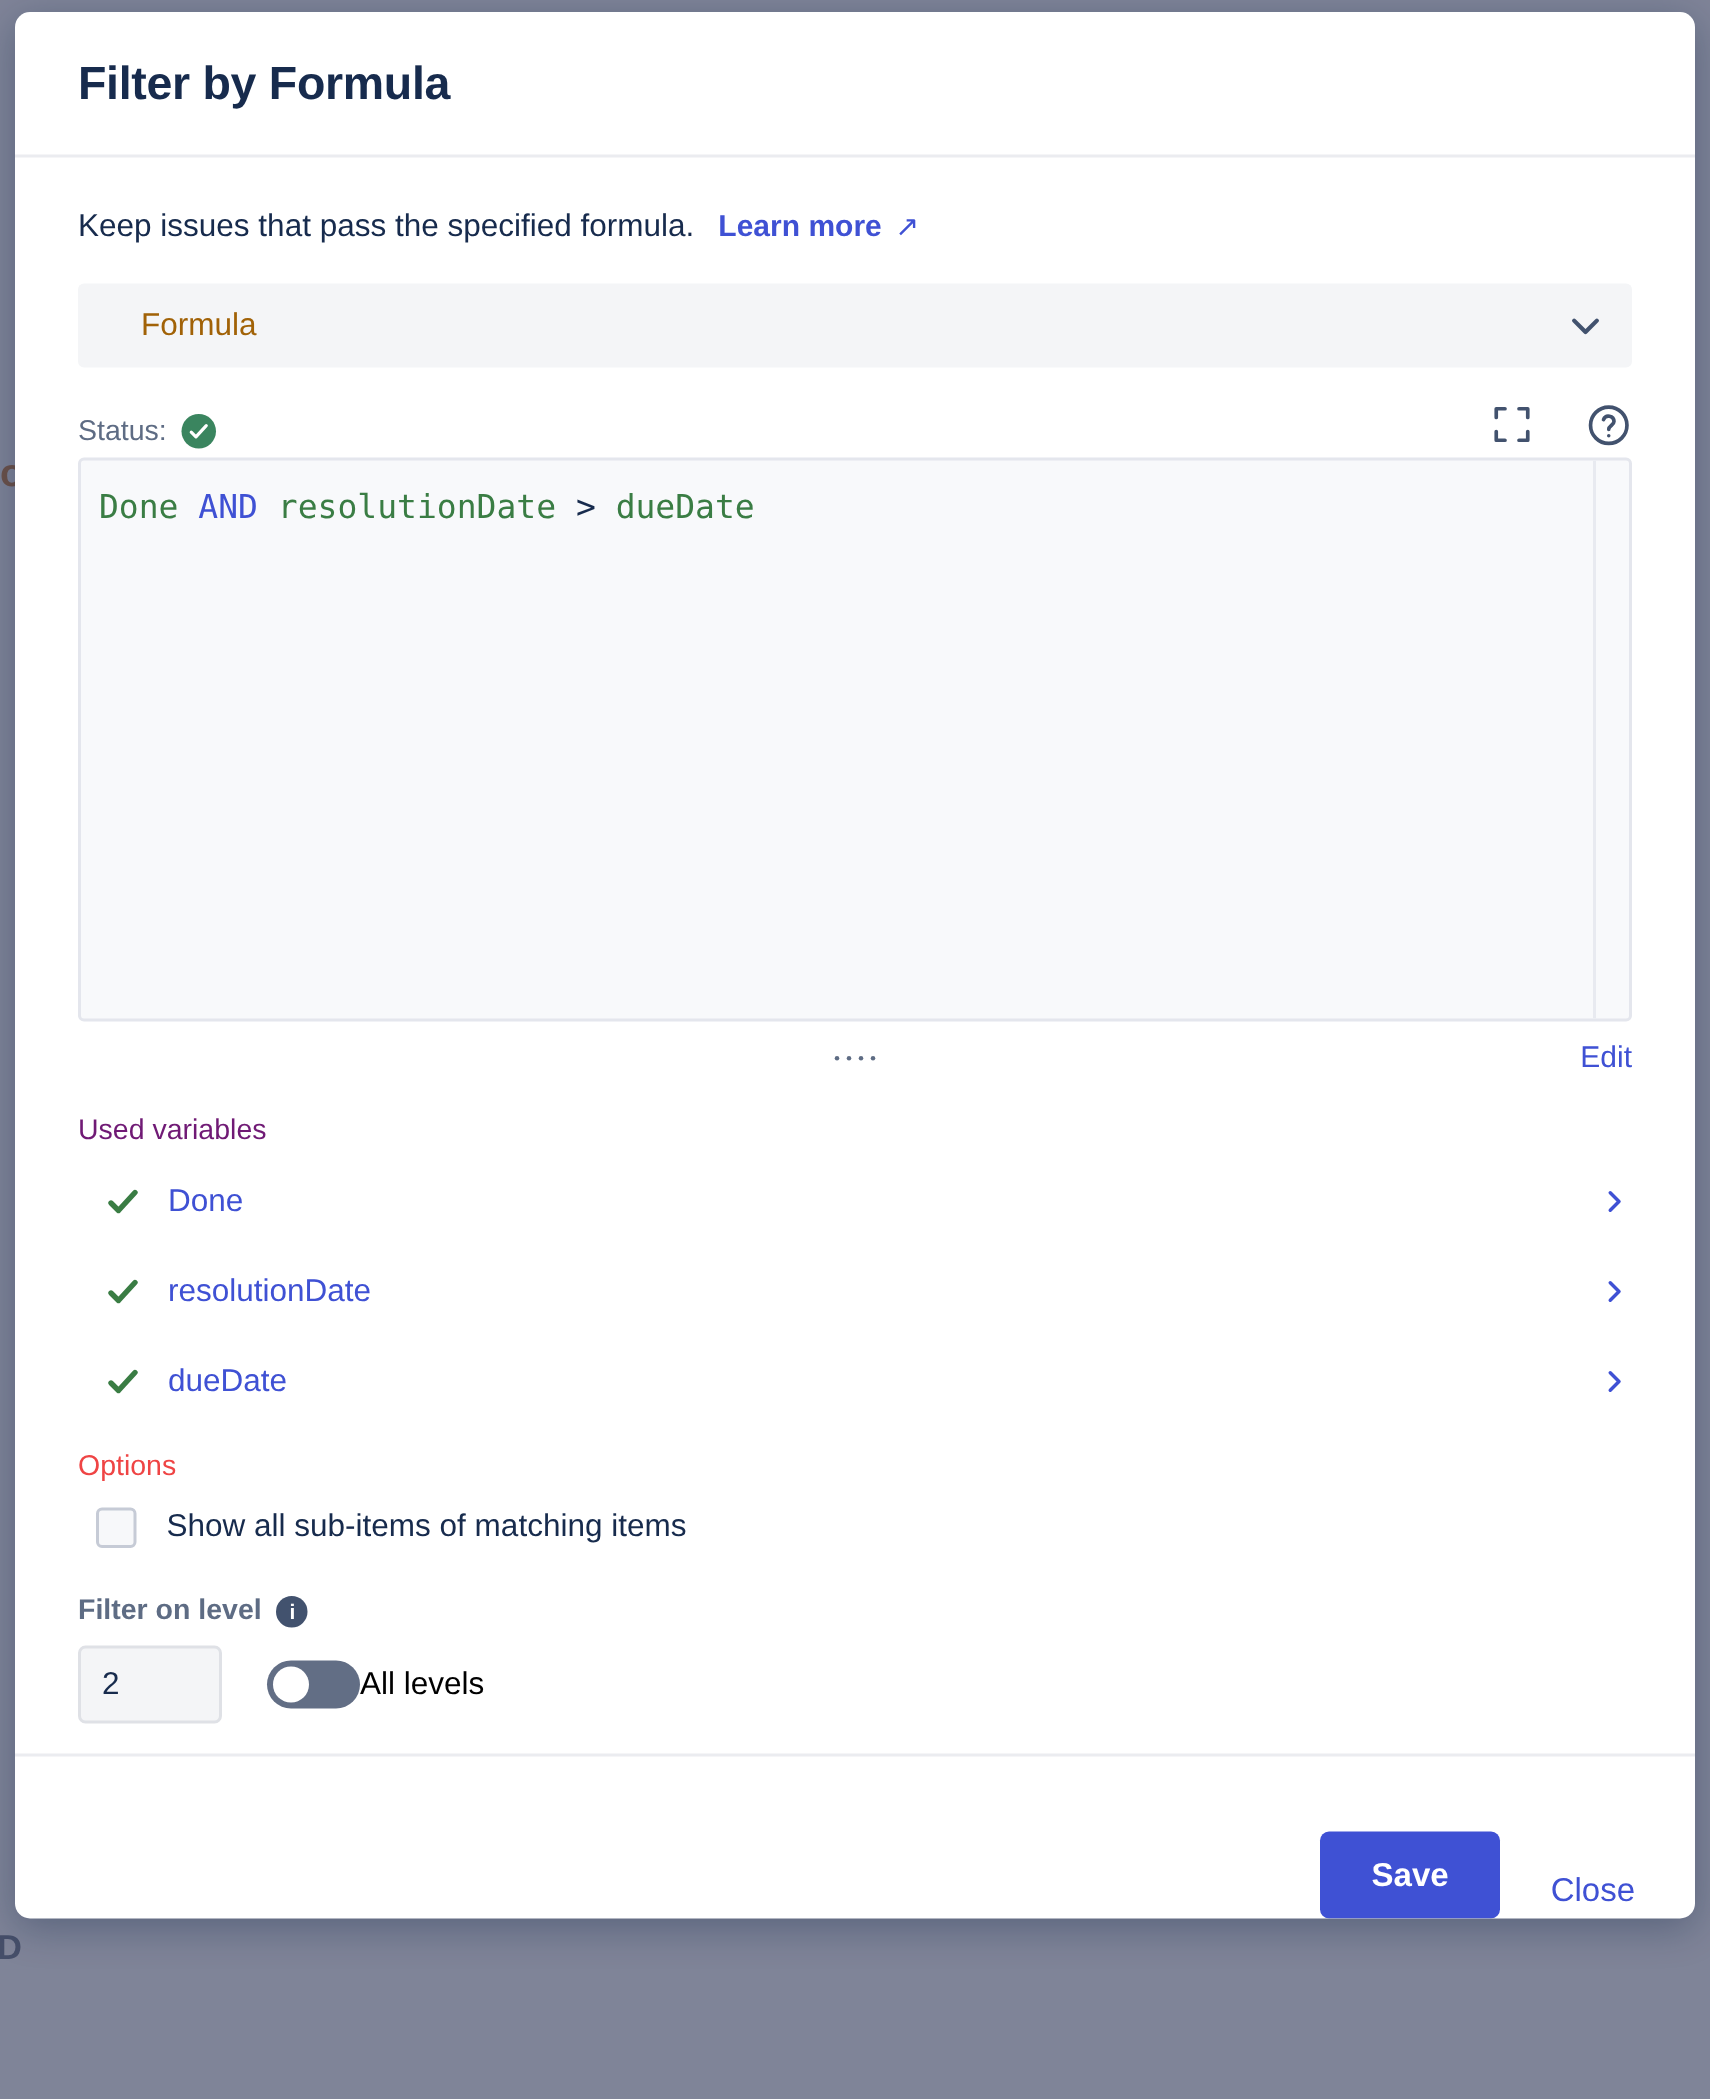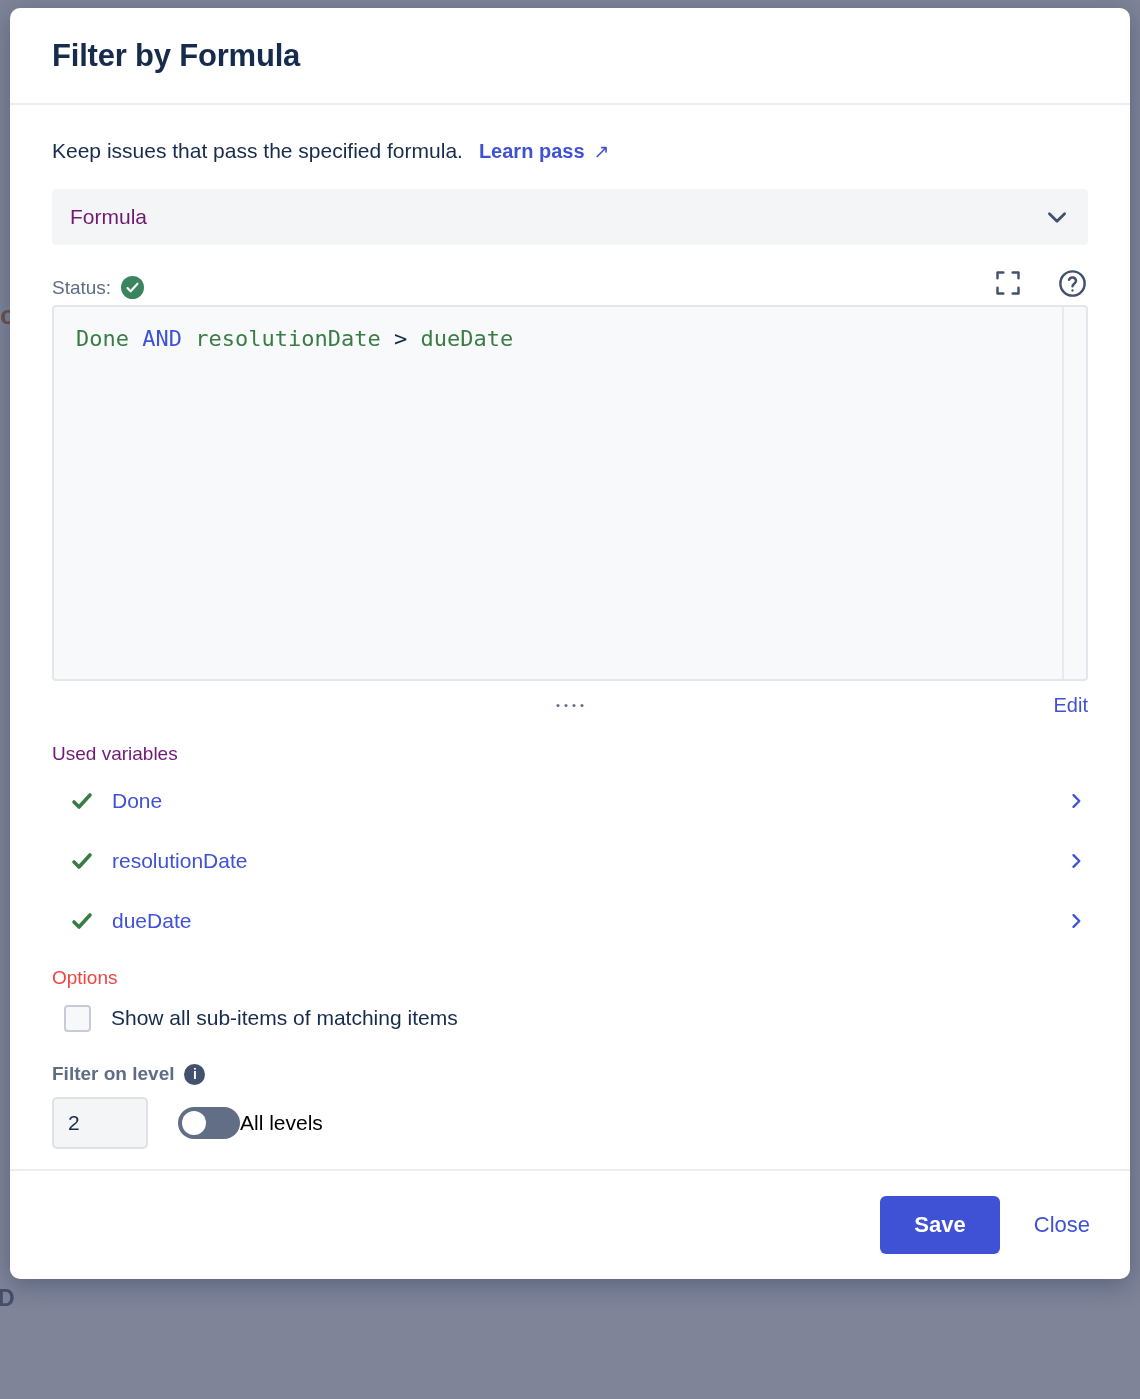--- a/index.html
+++ b/index.html
@@ -103,21 +103,22 @@
     background: #f4f5f7;
     border-radius: 4px;
     display: flex;
     align-items: center;
     padding: 0 18px;
     cursor: pointer;
     margin-bottom: 14px;
   }
   .select-value {
     font-size: 21px;
-    color: #701a75;
+    color: #a16207;
+    margin-left: 24px;
   }
   .select-chevron {
     position: absolute;
     right: 18px;
     top: 50%;
     transform: translateY(-50%);
     width: 26px;
     height: 26px;
     display: flex;
     align-items: center;
@@ -158,21 +159,21 @@
     cursor: pointer;
   }
 
   
   .code-box {
     position: relative;
     height: 376px;
     background: #f8f9fb;
     border: 2px solid #e4e6ed;
     border-radius: 4px;
-    padding: 18px 22px;
+    padding: 18px 12px;
     overflow: hidden;
   }
   .code-gutter-line {
     position: absolute;
     top: 0; bottom: 0;
     right: 22px;
     width: 2px;
     background: #e8eaf0;
   }
   .code-text {
@@ -336,21 +337,21 @@
     font-size: 21px;
     color: #000000;
   }
 
   
   .modal-footer {
     flex: 0 0 110px;
     height: 110px;
     border-top: 2px solid #ebecf0;
     display: flex;
-    align-items: center;
+    align-items: flex-end;
     justify-content: flex-end;
     gap: 30px;
     padding: 0 36px 0 42px;
   }
   .btn-save {
     background: #3f51d4;
     color: #ffffff;
     font-family: "Liberation Sans", sans-serif;
     font-size: 22px;
     font-weight: 700;
@@ -381,21 +382,21 @@
 
   <div class="modal-header">
     <div class="modal-title">Filter by Formula</div>
   </div>
 
   <div class="modal-body">
 
     <div class="intro-row">
       <span class="intro-text">Keep issues that pass the specified formula.</span>
       <a class="learn-more">
-        <span>Learn pass</span>
+        <span>Learn more</span>
         <span class="ext-arrow">↗</span>
       </a>
     </div>
 
     <div class="select-field">
       <span class="select-value">Formula</span>
       <span class="select-chevron">
         <svg width="26" height="26" viewBox="0 0 24 24" fill="none" stroke="#42526e" stroke-width="2.6" stroke-linecap="round" stroke-linejoin="round">
           <polyline points="5,9 12,16 19,9"></polyline>
         </svg>

